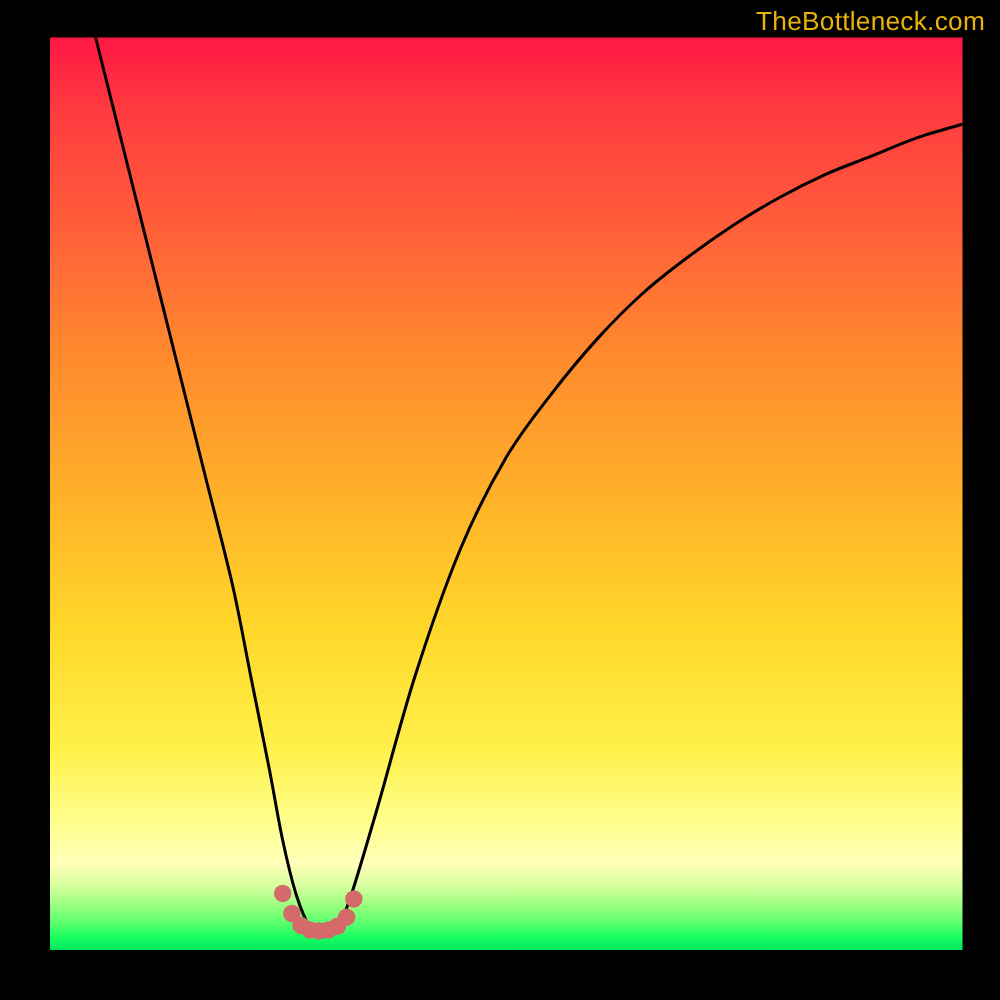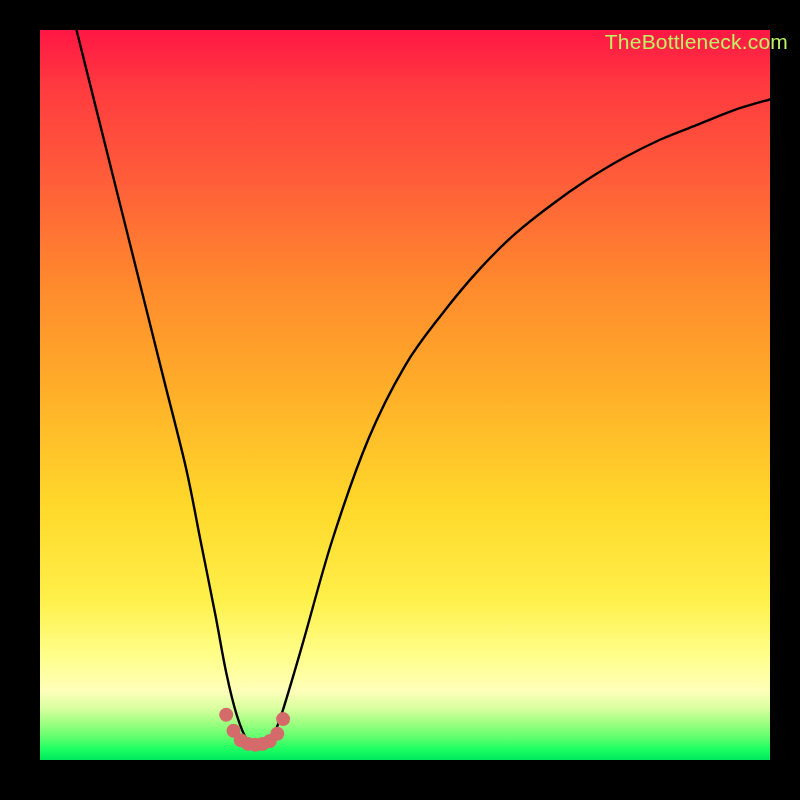--- a/index.html
+++ b/index.html
@@ -16,27 +16,26 @@
     left: 0;
     top: 0;
     width: 800px;
     height: 800px;
     background: #000;
   }
   .watermark {
     position: absolute;
     top: 6px;
     right: 12px;
-    color: #bef264;
+    color: #eab308;
     font-size: 21px;
     font-weight: 400;
     letter-spacing: 0.2px;
     z-index: 30;
     user-select: none;
-    margin-top: 24px;
   }
   .plot-area {
     position: absolute;
     left: 40px;
     top: 30px;
     width: 730px;
     height: 730px;
     
     background:
       linear-gradient(to bottom,

